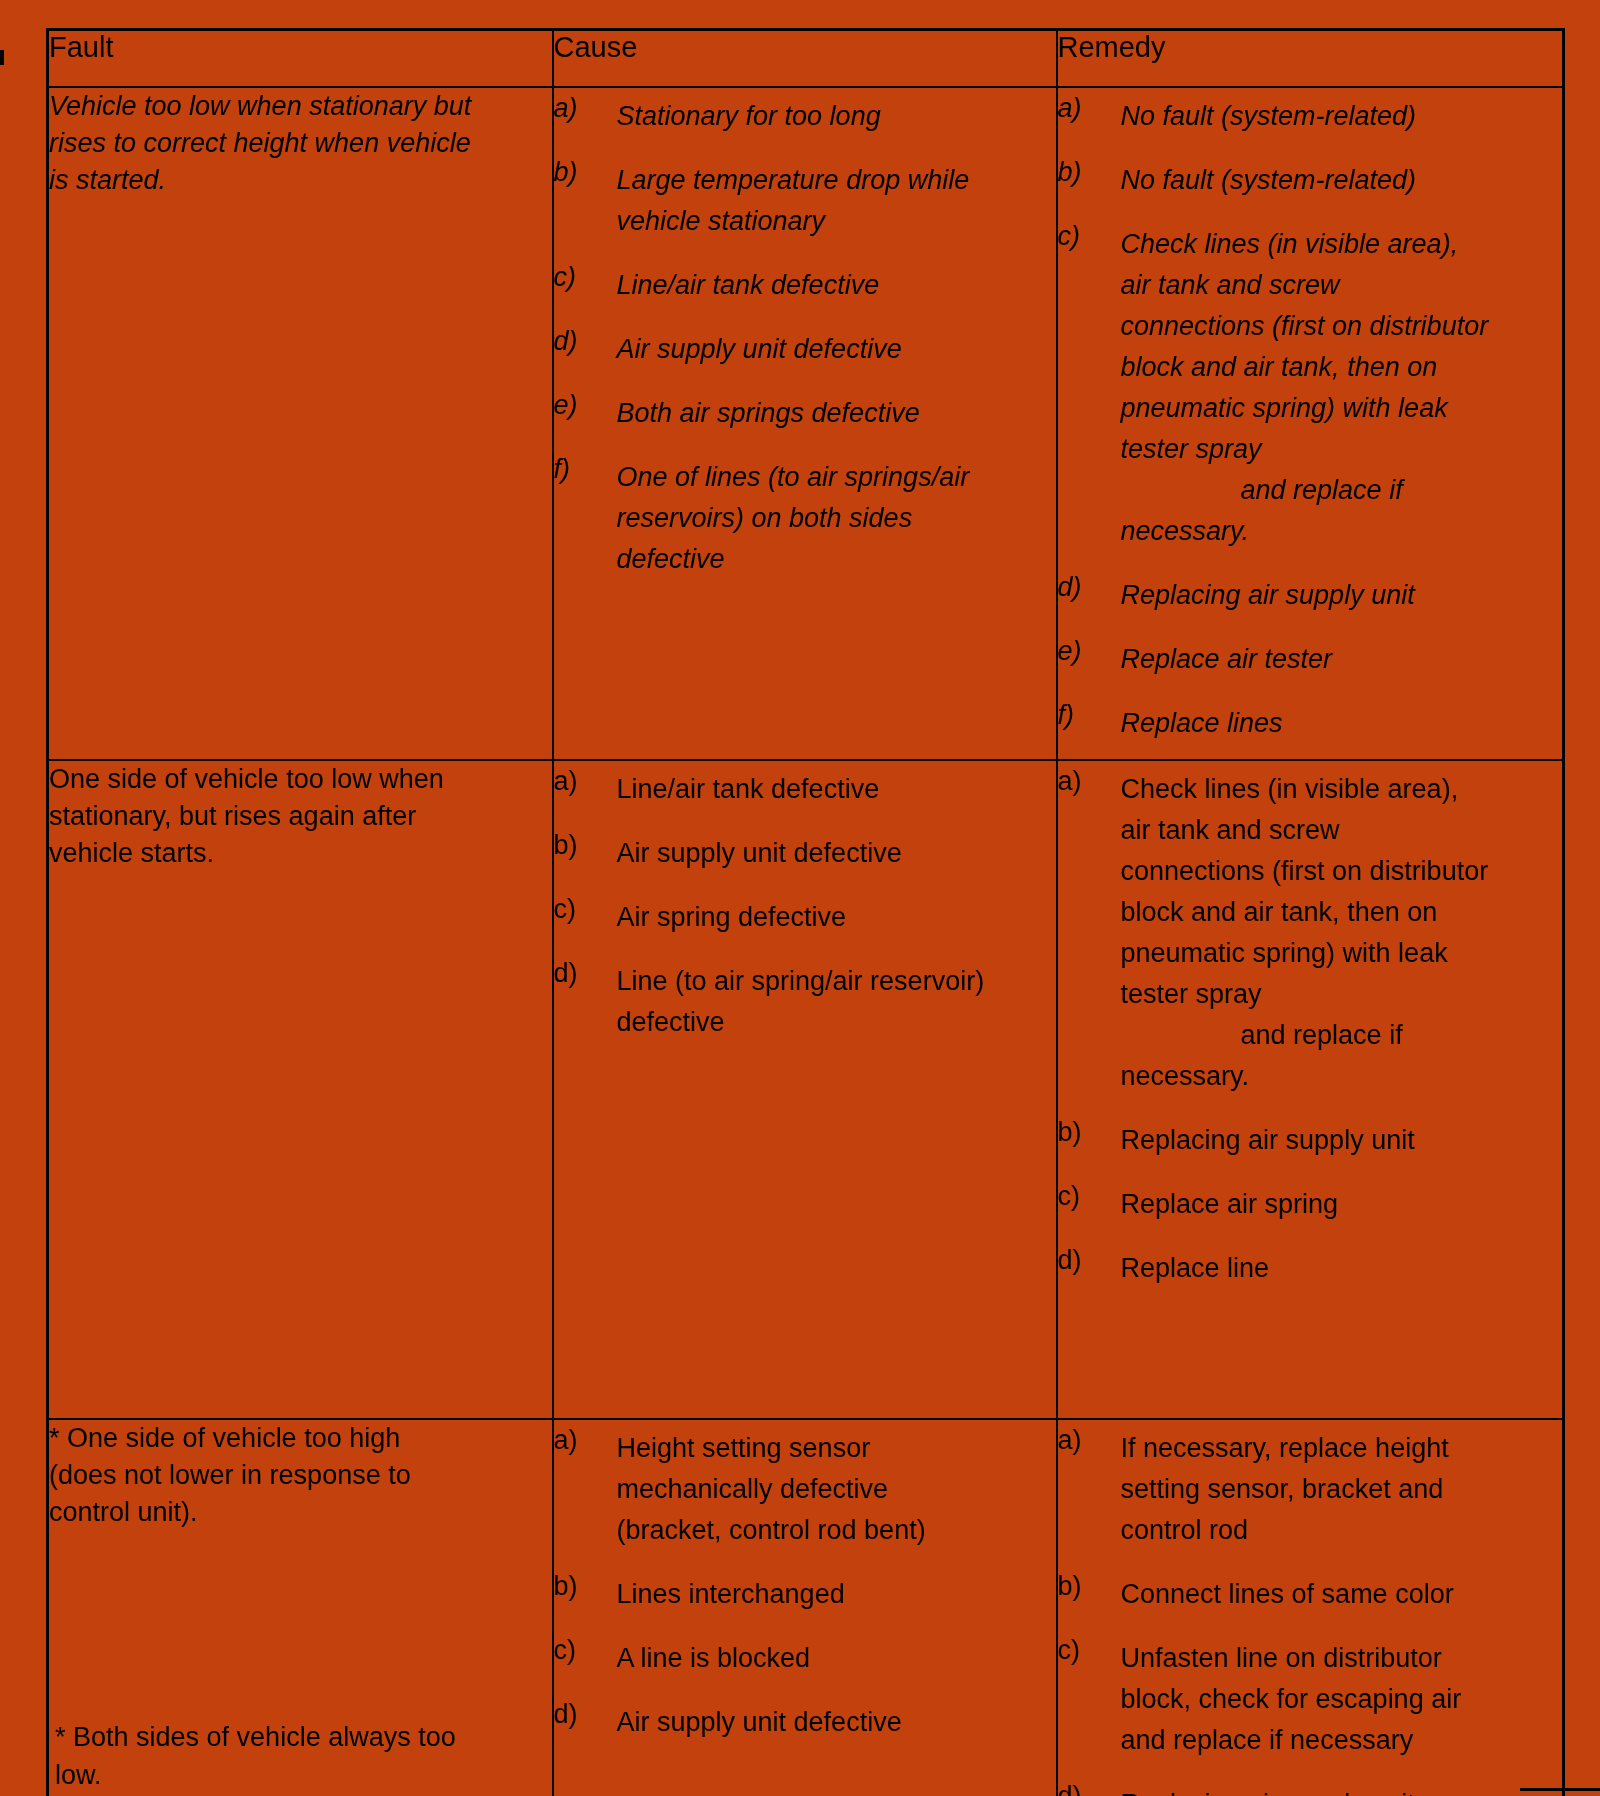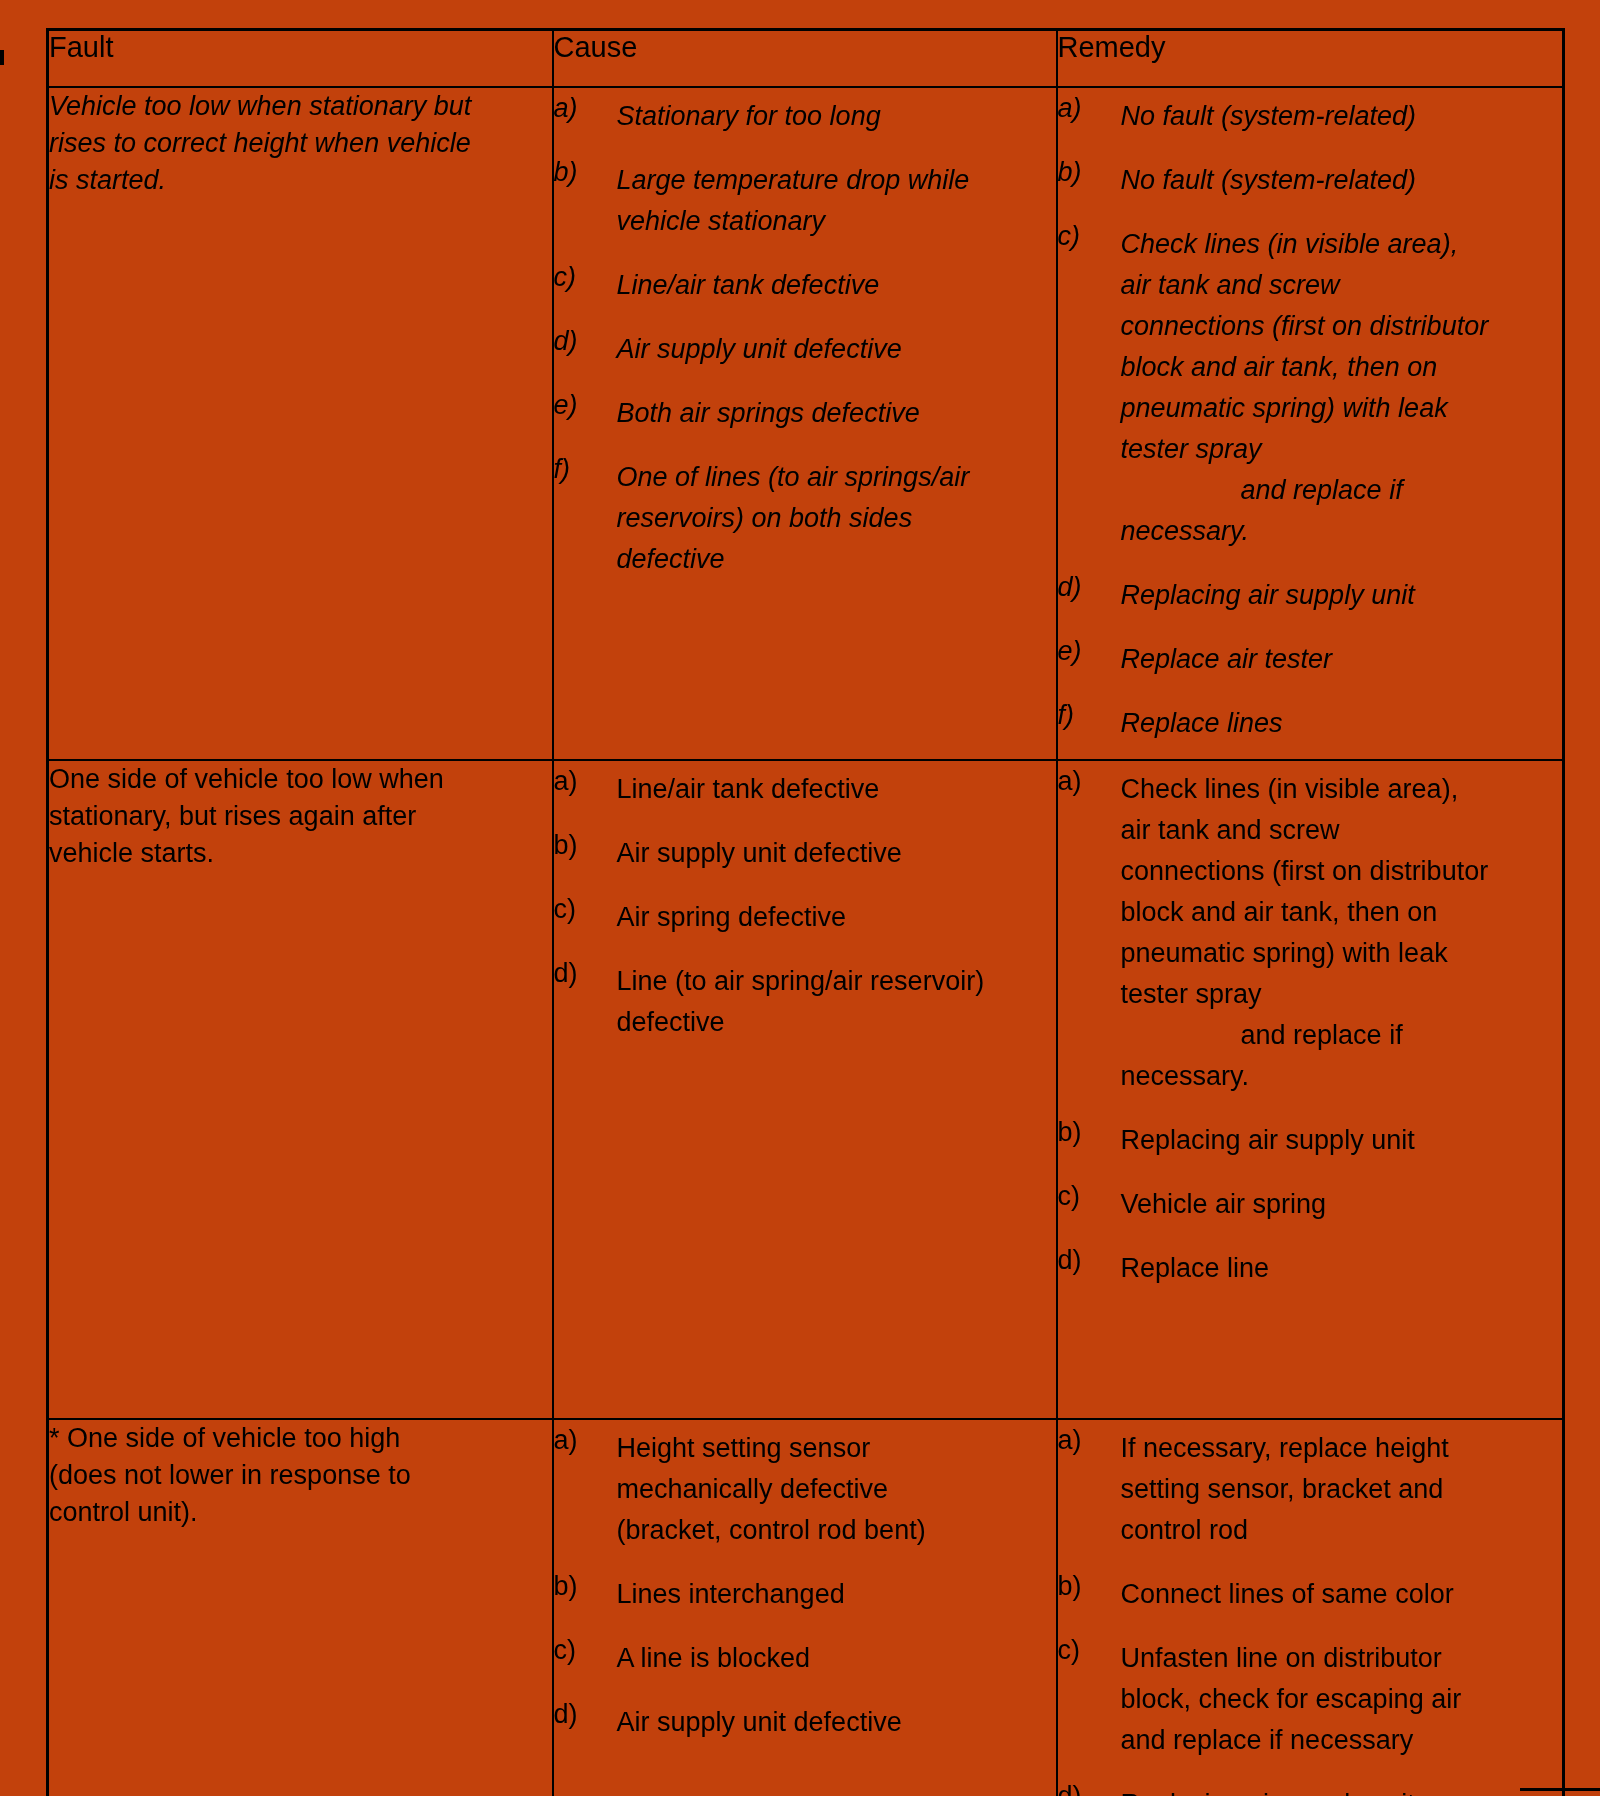--- a/index.html
+++ b/index.html
@@ -209,21 +209,21 @@
 tester spray
                 and replace if
 necessary.</span>
               </div>
               <div class="li">
                 <span class="marker">b)</span>
                 <span class="text">Replacing air supply unit</span>
               </div>
               <div class="li">
                 <span class="marker">c)</span>
-                <span class="text">Vehicle air spring</span>
+                <span class="text">Replace air spring</span>
               </div>
               <div class="li">
                 <span class="marker">d)</span>
                 <span class="text">Replace line</span>
               </div>
             </div>
         </td>
       </tr>
       <tr class="r2">
         <td class="fault">
@@ -274,17 +274,19 @@
               <div class="li">
                 <span class="marker">d)</span>
                 <span class="text">Replacing air supply unit</span>
               </div>
             </div>
         </td>
       </tr>
     </tbody>
   </table>
 
+  <div class="footnote">* Both sides of vehicle always too
+low.</div>
 
   <div class="edge-tick"></div>
   <div class="corner-mark"></div>
 
 </div>
 
 </body></html>

